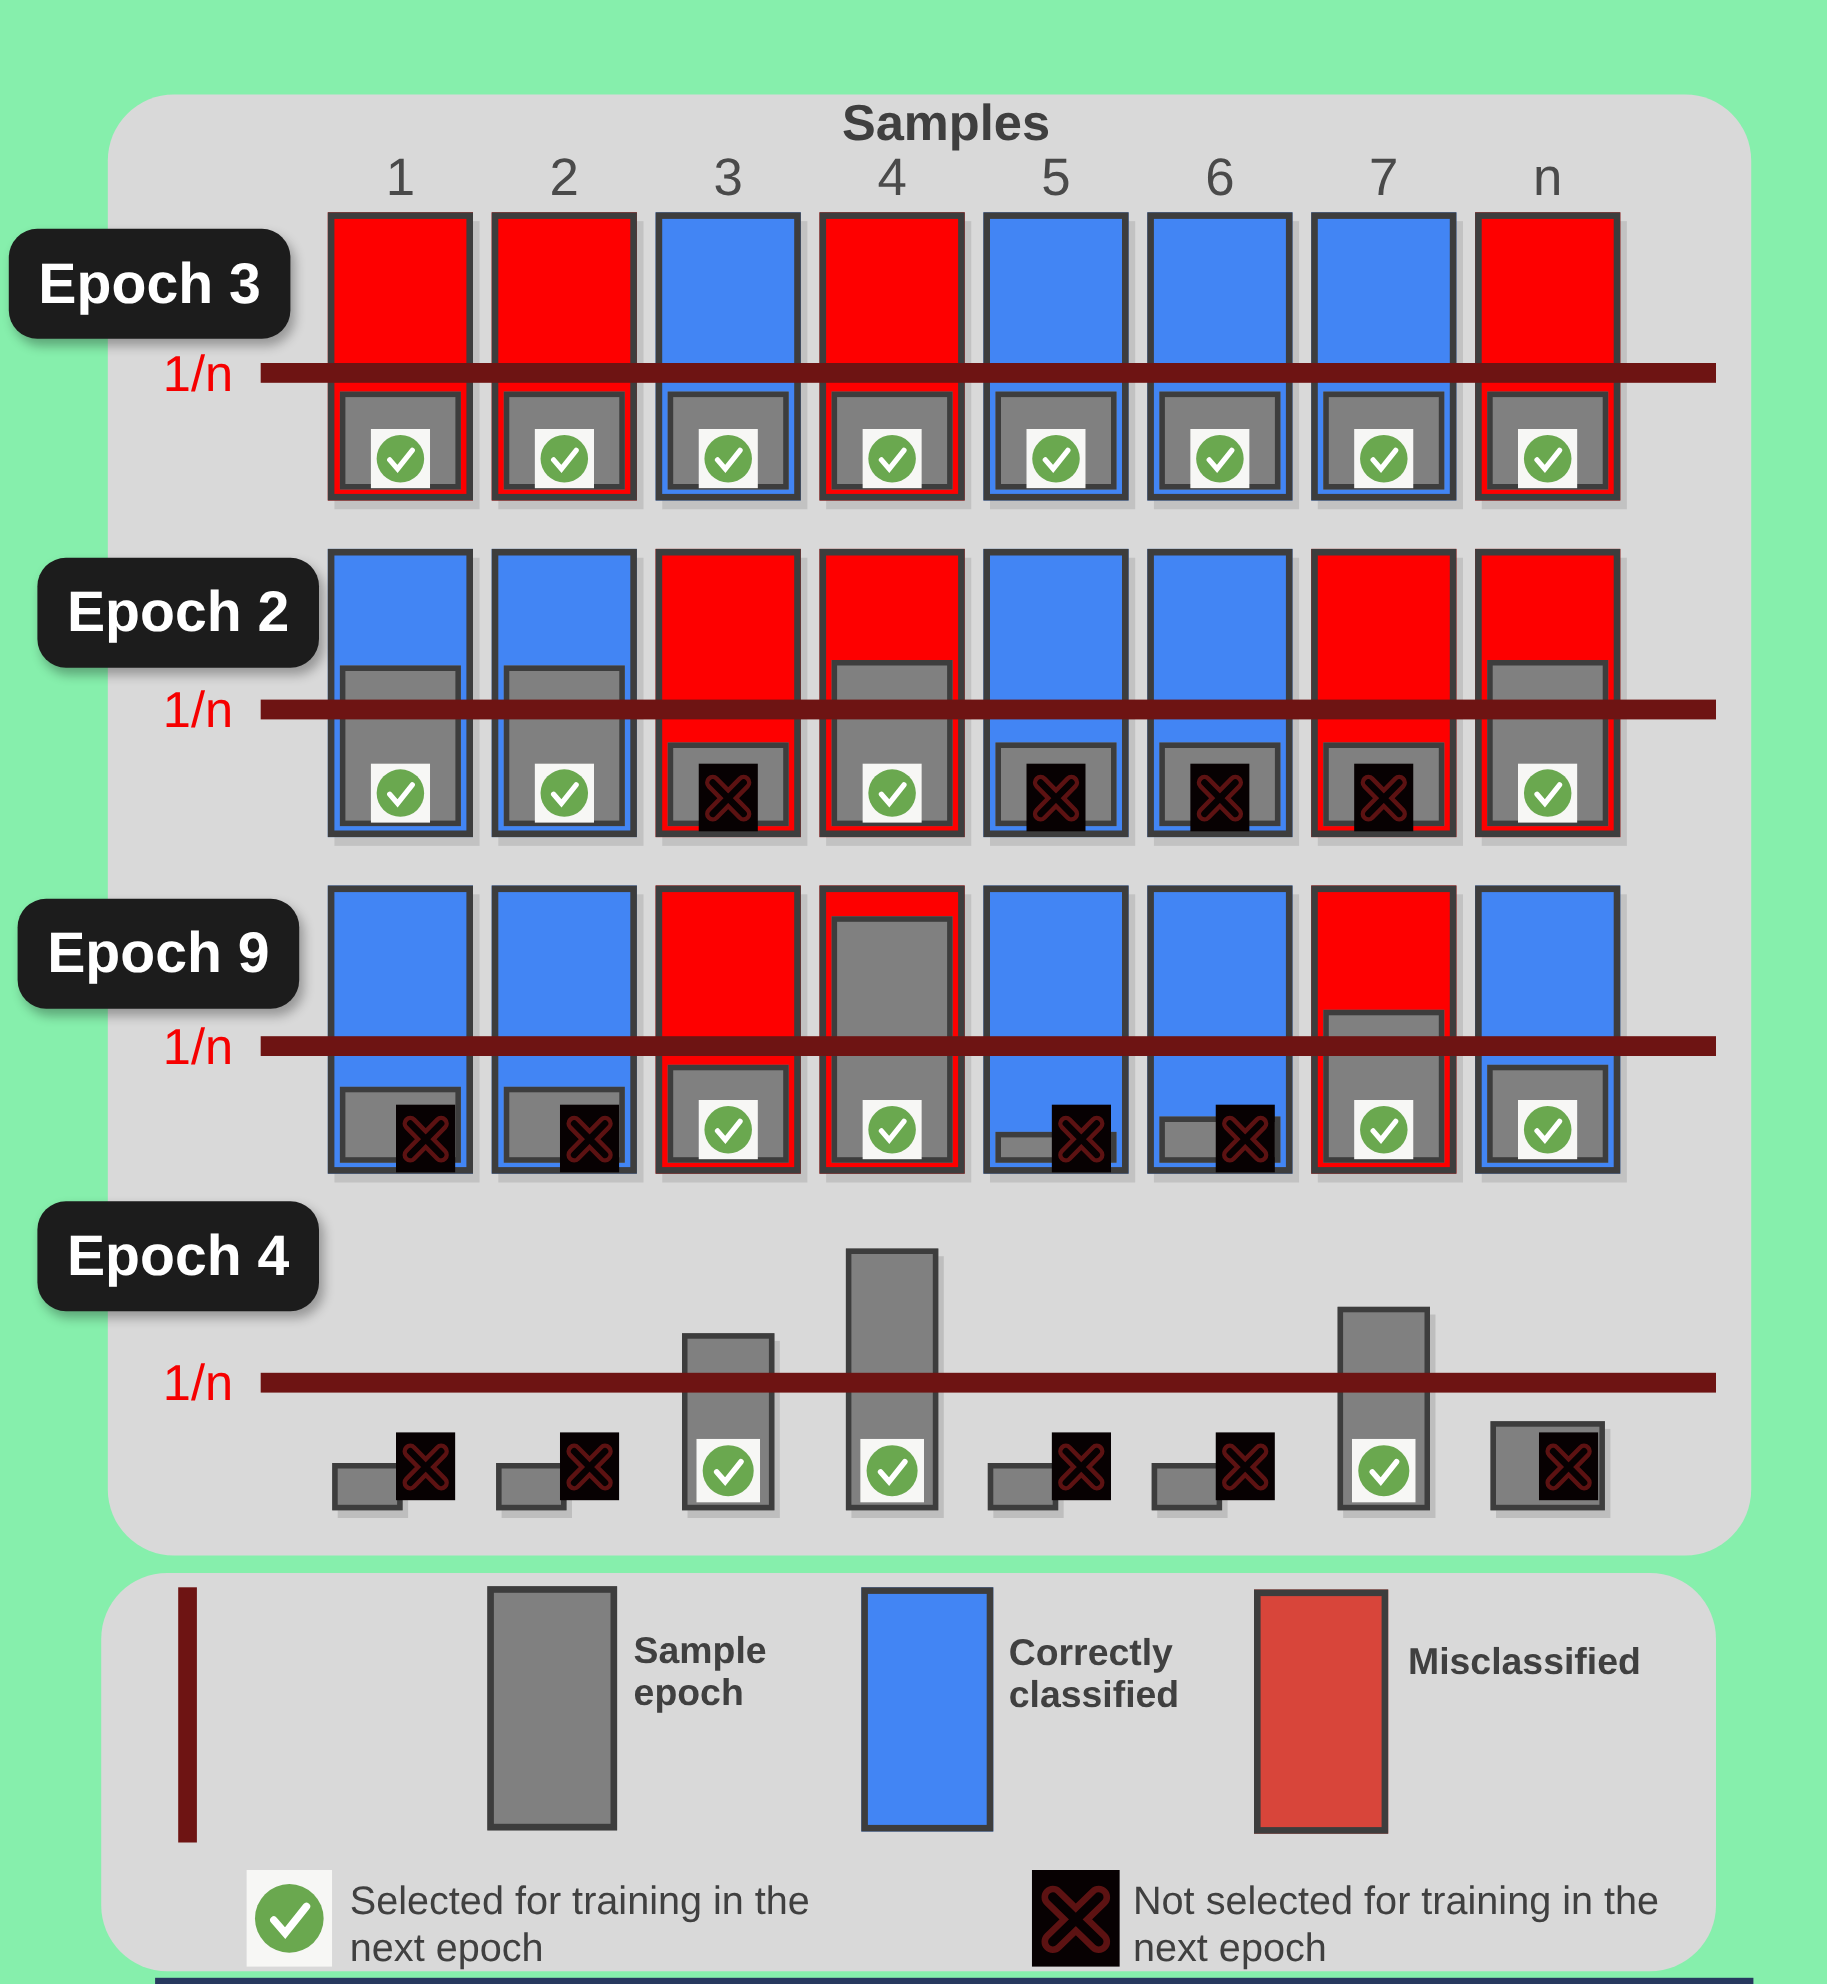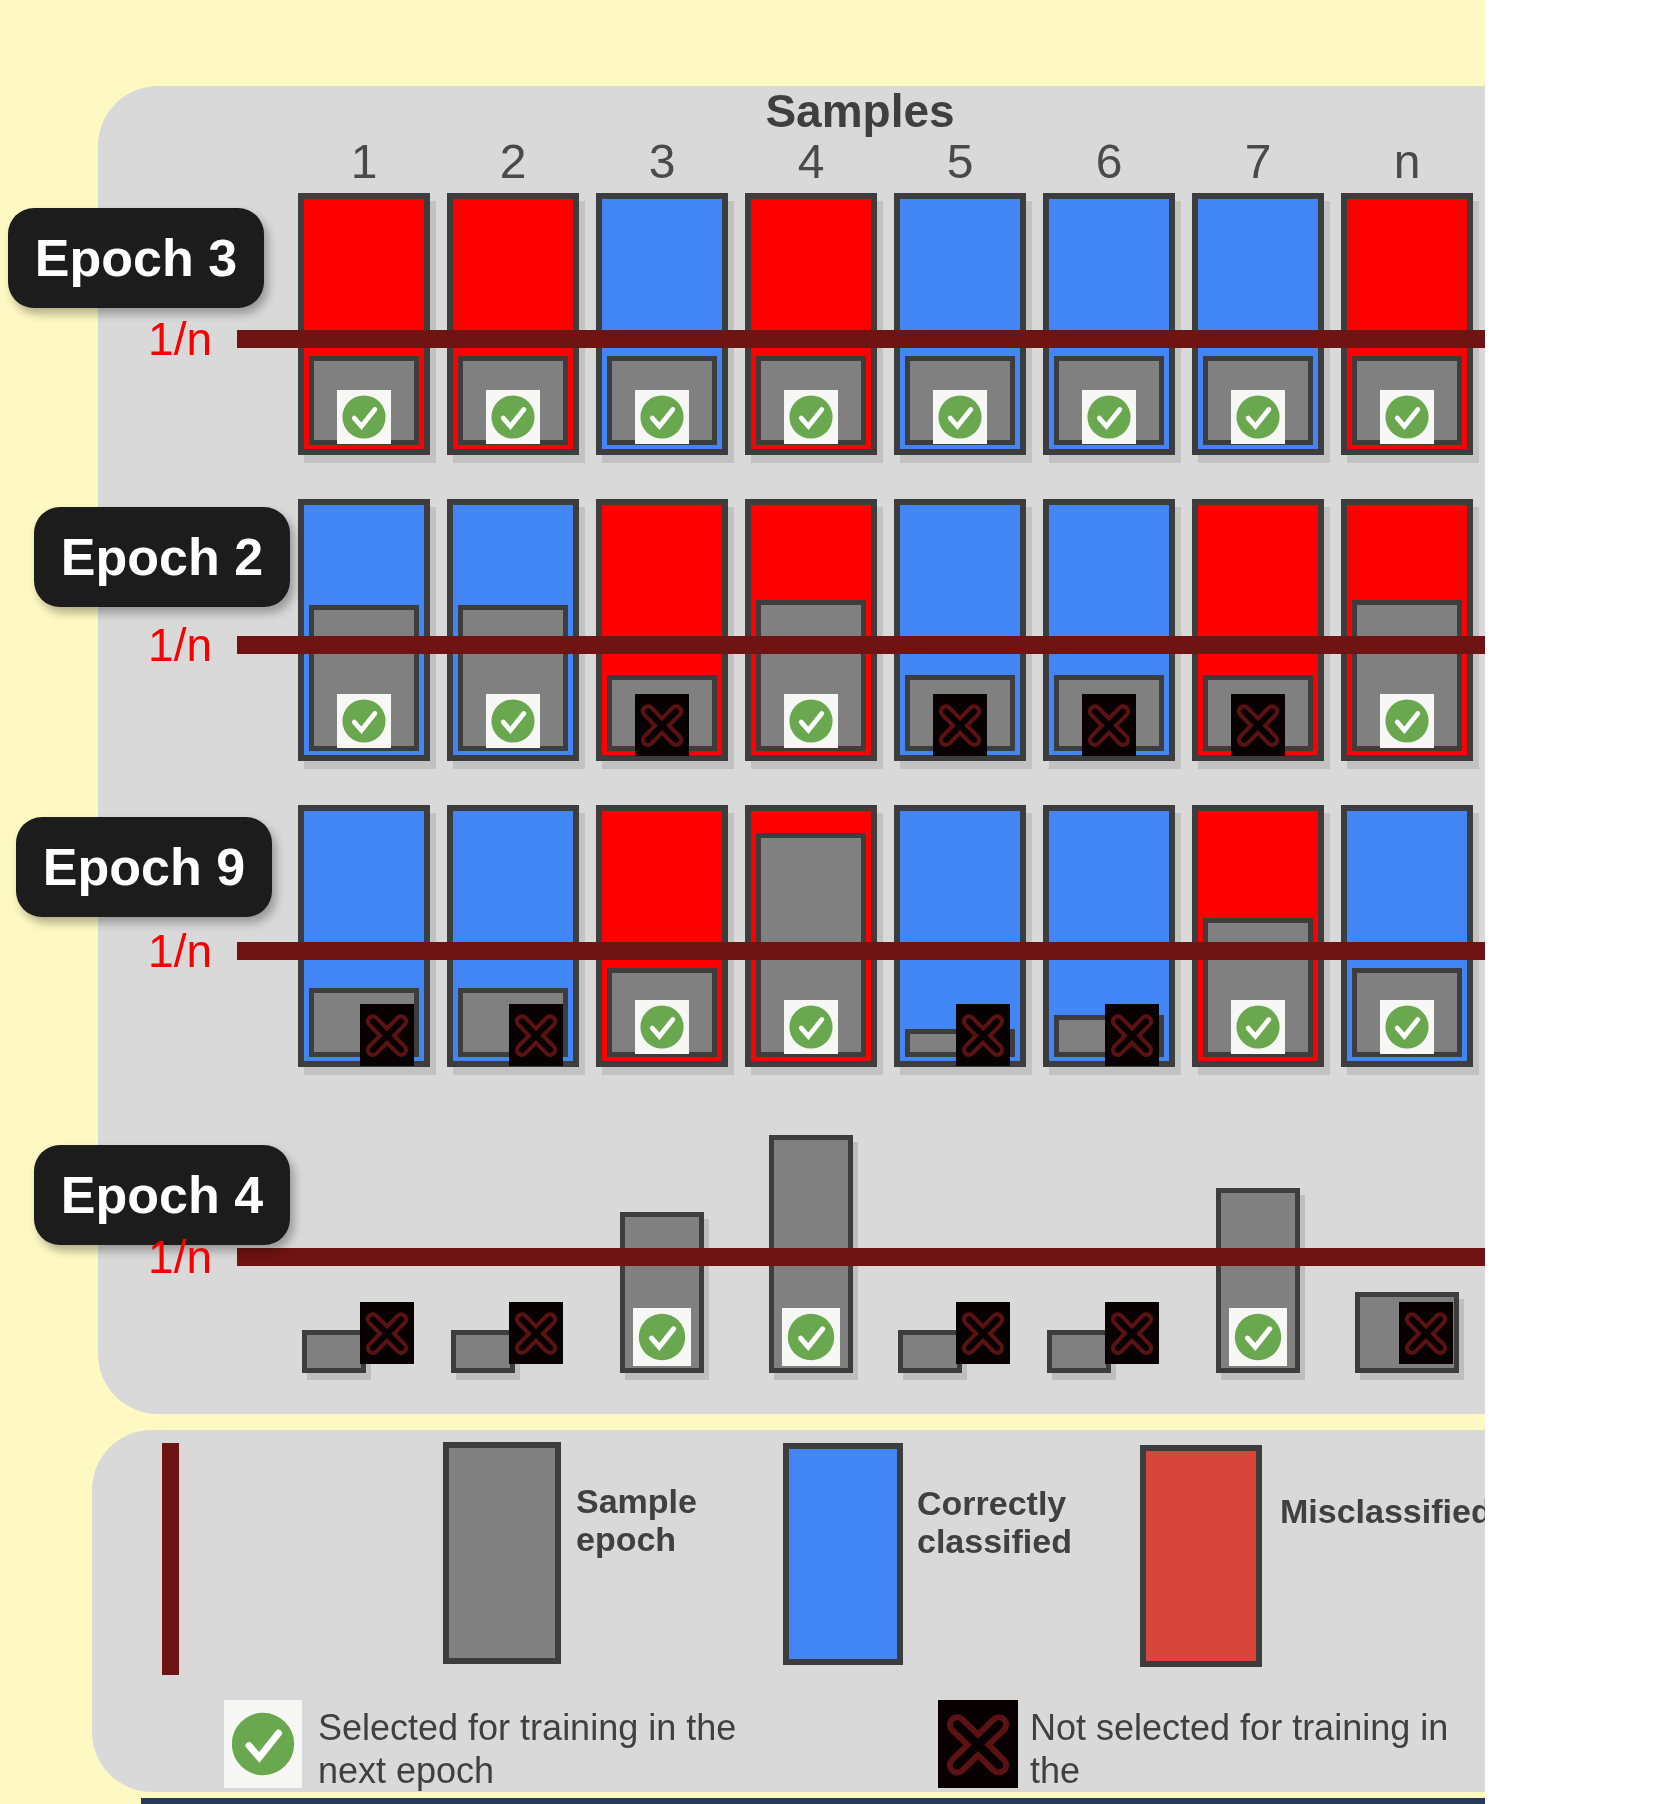--- a/index.html
+++ b/index.html
@@ -1,17 +1,17 @@
 <!DOCTYPE html>
 <html><head>
 <meta charset="utf-8">
 <style>
   html,body{margin:0;padding:0;background:#fff;}
   body{width:1661px;height:1804px;font-family:"Liberation Sans",sans-serif;}
-  #canvas{position:relative;width:1485px;height:1804px;overflow:hidden;background:#fef9c3;}
+  #canvas{position:relative;width:1661px;height:1804px;overflow:hidden;background:#86efac;}
   .panel{position:absolute;background:#d9d9d9;border-radius:60px;}
   #main-panel{left:98px;top:86px;width:1494px;height:1328px;}
   #legend-panel{left:92px;top:1430px;width:1468px;height:362px;}
   #samples-title{position:absolute;left:860px;top:84px;transform:translateX(-50%);
     font-size:46px;font-weight:bold;color:#3f3f3f;z-index:3;}
   .col-num{position:absolute;top:134px;transform:translateX(-50%);font-size:48px;color:#4a4a4a;z-index:3;}
   .epoch-box{position:absolute;width:256px;height:100px;background:#1c1c1c;border-radius:26px;
     color:#ffffff;font-weight:bold;font-size:52px;display:flex;align-items:center;justify-content:center;
     box-shadow:4px 6px 10px rgba(0,0,0,0.30);z-index:5;}
   .one-over-n{position:absolute;color:#f60000;font-size:46px;transform:translate(-100%,-50%);z-index:5;}
@@ -220,21 +220,21 @@
     <path d="M 17.28 28.08 l 7.128000000000001 8.208 l 13.392000000000001 -16.848000000000003" stroke="#ffffff" stroke-width="4.752000000000001" fill="none" stroke-linecap="round"></path>
   </svg></div>
       <div class="bar" style="left: 1341px; top: 805px; background: rgb(66, 133, 244);"></div>
       <div class="weight" style="left: 1352px; width: 110px; top: 968px; height: 89px;"></div>
       <div class="icon" style="left: 1380px; top: 1000px;"><svg width="54" height="54">
     <rect x="0" y="0" width="54" height="54" fill="#f7f7f5"></rect>
     <circle cx="27" cy="27" r="21.6" fill="#6aa84f"></circle>
     <path d="M 17.28 28.08 l 7.128000000000001 8.208 l 13.392000000000001 -16.848000000000003" stroke="#ffffff" stroke-width="4.752000000000001" fill="none" stroke-linecap="round"></path>
   </svg></div>
       <div class="thresh" style="top: 942px;"></div>
-      <div class="epoch-box" style="left: 34px; top: 1145px;">Epoch 4</div>
+      <div class="epoch-box" style="left: 34px; top: 1092px;">Epoch 4</div>
       <div class="one-over-n" style="left: 212px; top: 1257px;">1/n</div>
       <div class="weight standalone" style="left: 302px; width: 64px; top: 1330px; height: 43px;"></div>
       <div class="icon" style="left: 360px; top: 1302px;"><svg width="54" height="62">
     <rect x="0" y="0" width="54" height="62" fill="#070102"></rect>
     <path d="M 12.959999999999999 17.360000000000003 L 41.04 45.88 M 41.04 17.360000000000003 L 12.959999999999999 45.88" stroke="#5c1212" stroke-width="14.040000000000001" fill="none" stroke-linecap="round"></path>
     <path d="M 12.959999999999999 17.360000000000003 L 41.04 45.88 M 41.04 17.360000000000003 L 12.959999999999999 45.88" stroke="#070102" stroke-width="5.94" fill="none" stroke-linecap="round"></path>
   </svg></div>
       <div class="weight standalone" style="left: 451px; width: 64px; top: 1330px; height: 43px;"></div>
       <div class="icon" style="left: 509px; top: 1302px;"><svg width="54" height="62">
     <rect x="0" y="0" width="54" height="62" fill="#070102"></rect>

